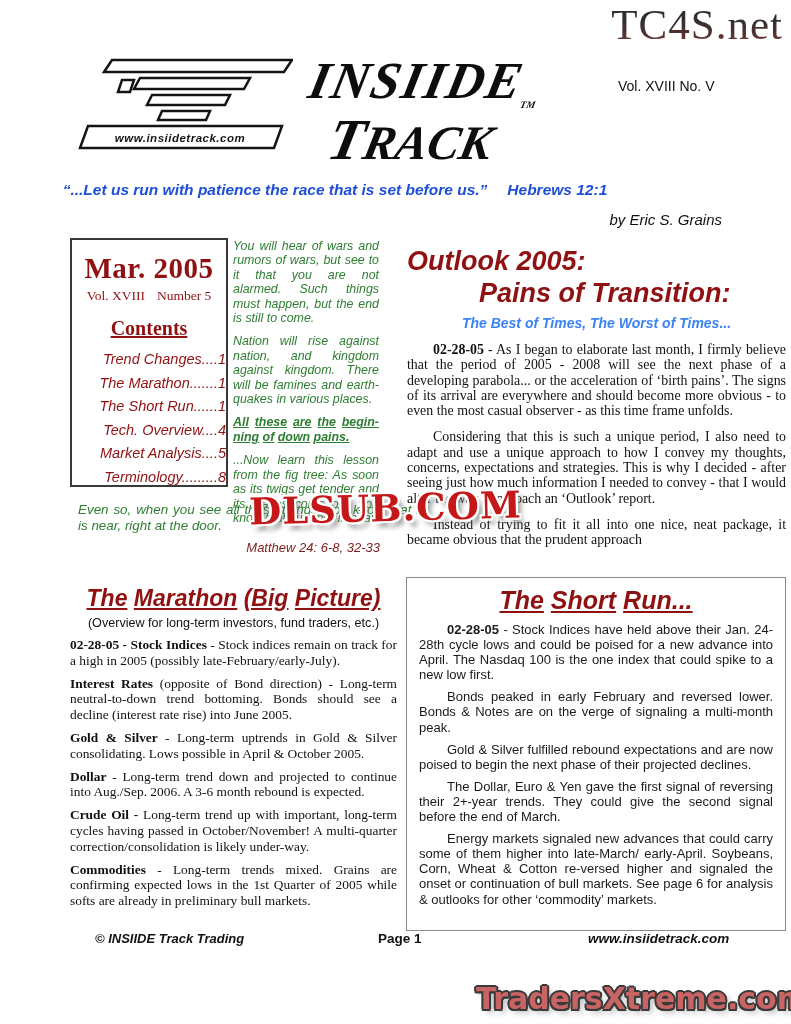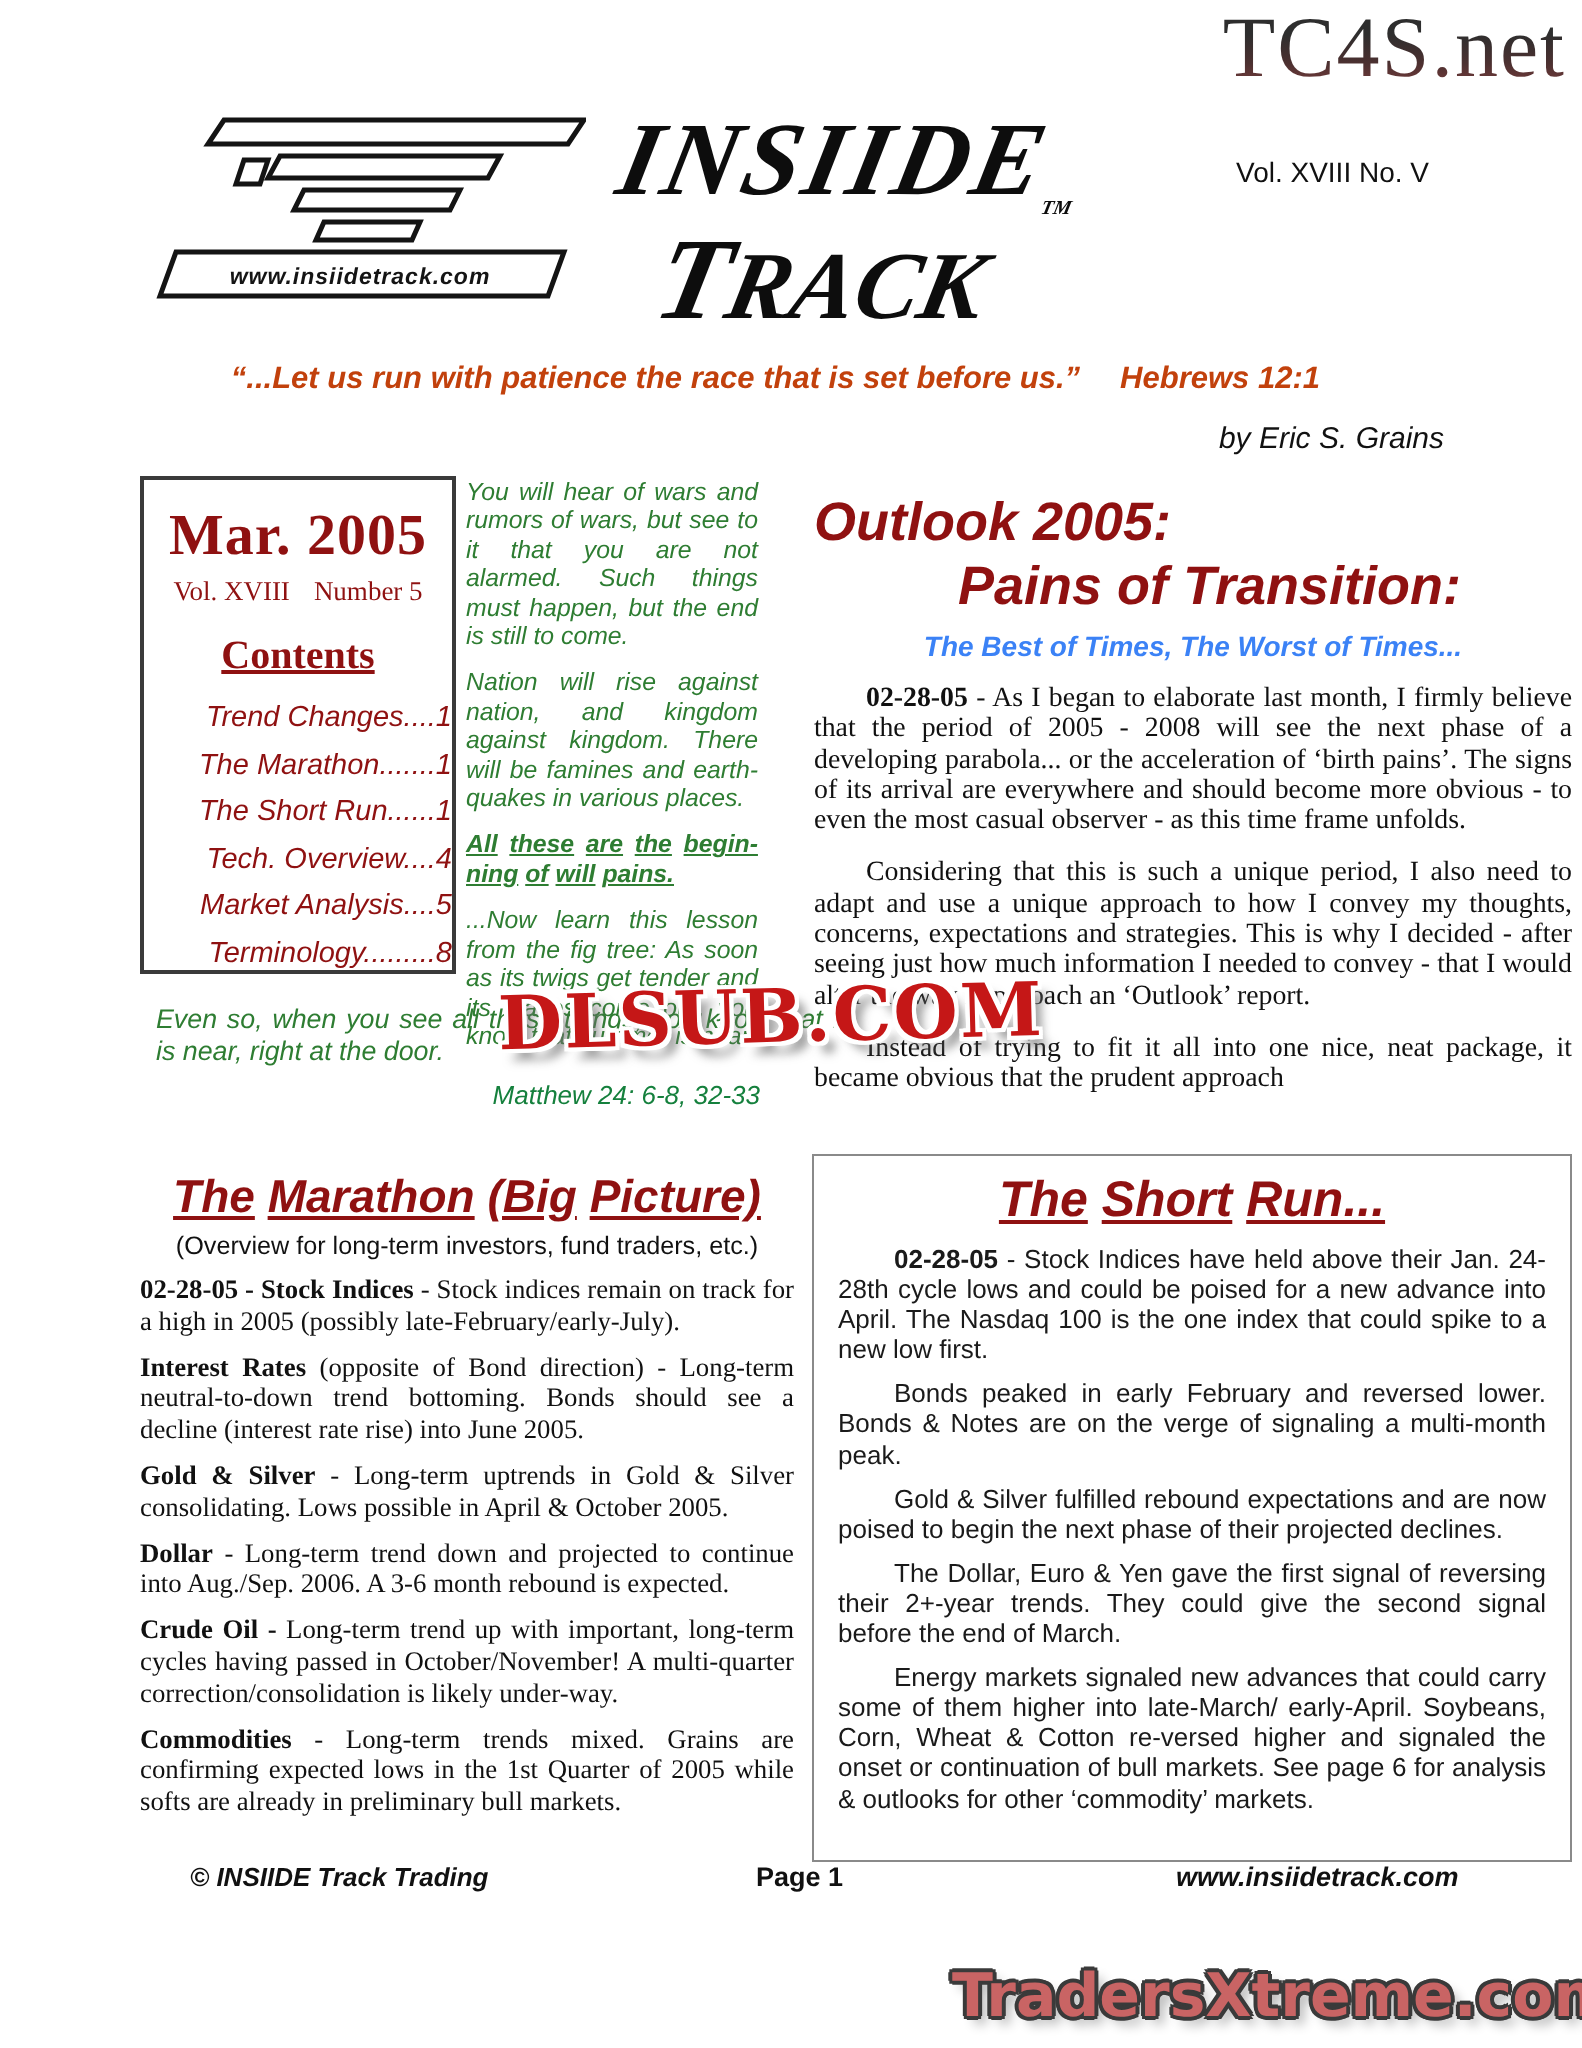--- a/index.html
+++ b/index.html
@@ -23,22 +23,22 @@
               font-family:"Liberation Serif",serif; font-weight:bold; font-style:italic;
               transform:skewX(-12deg); transform-origin:left bottom; }
   .wm1 { font-size:52px; line-height:50px; letter-spacing:2px; white-space:nowrap; }
   .wm1 .tm { font-size:10px; letter-spacing:0; position:relative; top:10px; margin-left:2px; }
   .wm2 { font-size:48px; line-height:44px; margin-left:32px; margin-top:-2px; }
   .wm2::first-letter { font-size:58px; }
   .vol { position:absolute; left:618px; top:78px; font-family:"Liberation Sans",sans-serif;
          font-size:14px; color:#111; }
 
   
-  .quote { position:absolute; left:10px; top:181px; width:650px; text-align:right;
-           color:#c2410c; font-family:"Liberation Sans",sans-serif; font-style:italic;
+  .quote { position:absolute; left:10px; top:181px; width:650px; text-align:center;
+           color:#1d4ed8; font-family:"Liberation Sans",sans-serif; font-style:italic;
            font-weight:bold; font-size:15.5px; white-space:nowrap; }
   .quote-ref { margin-left:20px; }
   .byline { position:absolute; left:420px; top:211px; width:302px; text-align:right;
             font-family:"Liberation Sans",sans-serif; font-style:italic; font-size:15px; }
 
   
   .contents-box { position:absolute; left:70px; top:238px; width:154px; height:245px;
                   border:2px solid #3a3a3a; text-align:center; color:#8f1111; box-sizing:content-box; }
   .cb-month { margin-top:12px; font-weight:bold; font-size:29px; letter-spacing:0.5px;
               font-family:"Liberation Serif",serif;text-align:center; }
@@ -54,21 +54,21 @@
   .scripture-col { position:absolute; left:233px; top:239px; width:146px; color:#2e7d32;
                    font-family:"Liberation Sans",sans-serif; font-style:italic;
                    font-size:12.4px; line-height:14.4px; text-align:justify; }
   .scripture-col p { margin:0 0 9px 0; }
   .s-bold { font-weight:bold; }
   .uw { text-decoration:underline; }
   .scripture-wide { position:absolute; left:78px; top:502px; width:345px; color:#2e7d32;
                     font-family:"Liberation Sans",sans-serif; font-style:italic;
                     font-size:13.4px; line-height:16px; text-align:justify; }
   .matthew { position:absolute; left:230px; top:540px; width:150px; text-align:right;
-             color:#15803d; font-family:"Liberation Sans",sans-serif; font-style:italic;
+             color:#7f1d1d; font-family:"Liberation Sans",sans-serif; font-style:italic;
              font-size:13px; }
 
   
   .dlsub { position:absolute; left:249px; top:486px; z-index:6;
            font-family:"DejaVu Serif",serif; font-weight:bold; font-size:37px;
            letter-spacing:1px; color:#c51717; transform:rotate(-1.5deg);
            text-shadow:-2px -2px 0 #fff, 2px -2px 0 #fff, -2px 2px 0 #fff, 2px 2px 0 #fff,
                         0 -2px 0 #fff, 0 2px 0 #fff, -2px 0 0 #fff, 2px 0 0 #fff,
                         5px 6px 5px rgba(110,110,110,0.65); }
 
@@ -158,21 +158,21 @@
       <div>The Short Run......1</div>
       <div>Tech. Overview....4</div>
       <div>Market Analysis....5</div>
       <div>Terminology.........8</div>
     </div>
   </div>
 
   <div class="scripture-col">
     <p>You will hear of wars and rumors of wars, but see to it that you are not alarmed. Such things must happen, but the end is still to come.</p>
     <p>Nation will rise against nation, and kingdom against kingdom.  There will be famines and earth-quakes in various places.</p>
-    <p class="s-bold"><span class="uw">All</span> <span class="uw">these</span> <span class="uw">are</span> <span class="uw">the</span> <span class="uw">begin-ning</span> <span class="uw">of</span> <span class="uw">will</span> <span class="uw">pains.</span></p>
+    <p class="s-bold"><span class="uw">All</span> <span class="uw">these</span> <span class="uw">are</span> <span class="uw">the</span> <span class="uw">begin-ning</span> <span class="uw">of</span> <span class="uw">down</span> <span class="uw">pains.</span></p>
     <p>...Now learn this lesson from the fig tree: As soon as its twigs get tender and its leaves come out, you know that summer is near.</p>
   </div>
 
   <div class="scripture-wide">Even so, when you see all these things, you know that it is near, right at the door.</div>
   <div class="matthew">Matthew 24: 6-8, 32-33</div>
 
   <div class="dlsub">DLSUB.COM</div>
 
   <div class="outlook">
     <div class="o-t1">Outlook 2005:</div>

